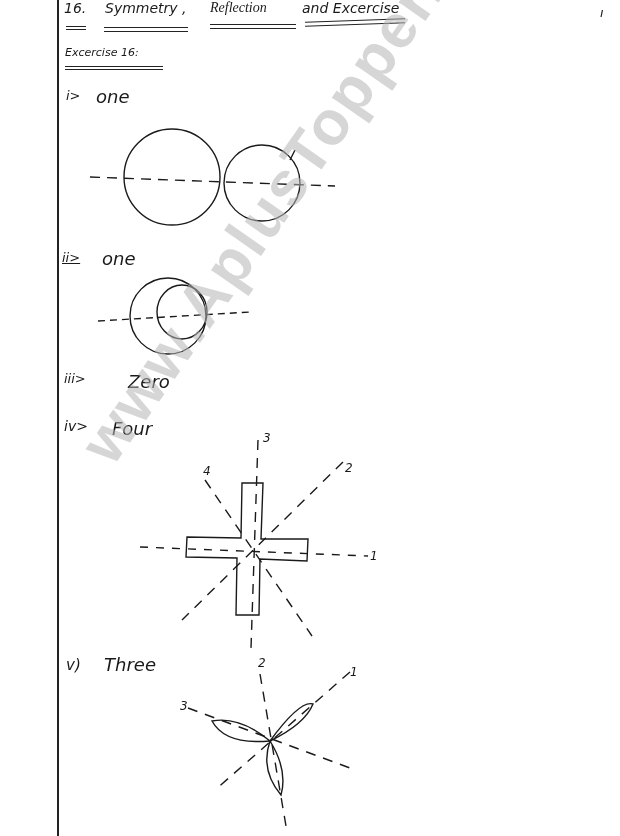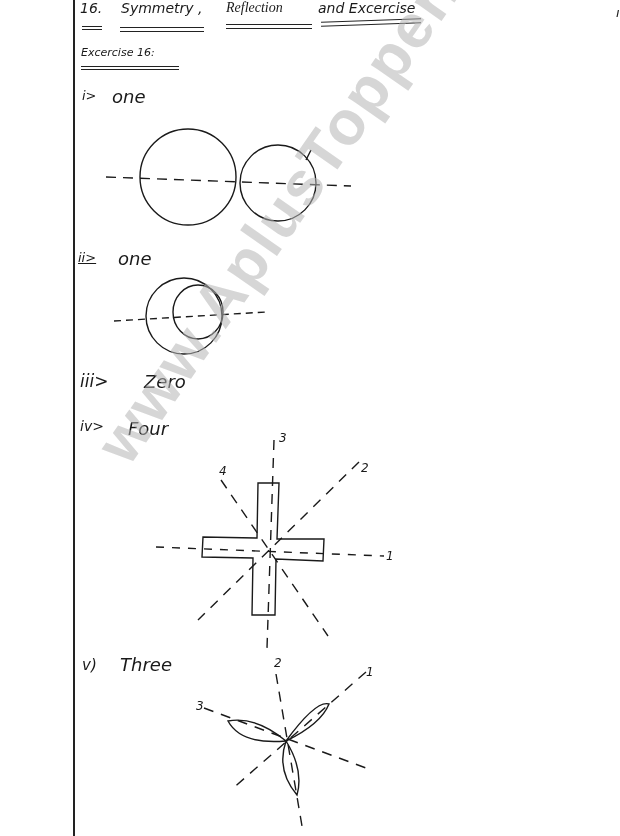--- a/index.html
+++ b/index.html
@@ -1,18 +1,18 @@
 <!DOCTYPE html>
 <html><head>
   <meta charset="utf-8">
   <style>
     html, body { margin: 0; padding: 0; background: #ffffff; }
     body { width: 620px; height: 836px; position: relative; overflow: hidden;
            font-family: "DejaVu Sans", sans-serif; color: #111; }
-    .page { position: absolute; left: 16px; top: 0; width: 516px; height: 836px; background: #fff; }
+    .page { position: absolute; left: 0; top: 0; width: 516px; height: 836px; background: #fff; }
     .margin-line { position: absolute; left: 57px; top: 0; width: 1.5px; height: 836px; background: #222; }
     .hw { position: absolute; font-family: "DejaVu Sans", sans-serif; font-style: italic; color: #1a1a1a; white-space: nowrap; }
     .title { top: 0px; font-size: 14px; }
     .ul1 { position: absolute; height: 1px; background: #222; }
     .label { font-size: 18px; }
     svg.fig { position: absolute; left: 0; top: 0; }
     .watermark { position: absolute; left: 95px; top: 420px; font-family: "Liberation Sans", sans-serif;
                  font-size: 62px; font-weight: bold; color: rgba(180,180,180,0.55);
                  transform: rotate(-55deg); transform-origin: left center; white-space: nowrap; letter-spacing: 2px; }
     .page-num { position: absolute; left: 600px; top: 5px; font-size: 13px; }
@@ -40,21 +40,21 @@
   <span class="hw" style="left:65px;top:46px;font-size:11px;">Excercise 16:</span>
   <div class="ul1" style="left:65px;top:66px;width:98px;"></div>
   <div class="ul1" style="left:65px;top:69px;width:98px;"></div>
 
   <span class="hw label" style="left:66px;top:88px;font-size:13px;">i&gt;</span>
   <span class="hw label" style="left:96px;top:86px;">one</span>
 
   <span class="hw label" style="left:62px;top:250px;font-size:13px;text-decoration:underline;">ii&gt;</span>
   <span class="hw label" style="left:102px;top:248px;">one</span>
 
-  <span class="hw label" style="left:64px;top:371px;font-size:17px;">iii&gt;</span>
+  <span class="hw label" style="left:64px;top:371px;font-size:13px;">iii&gt;</span>
   <span class="hw label" style="left:104px;top:371px;margin-left:24px;">Zero</span>
 
   <span class="hw label" style="left:64px;top:418px;font-size:14px;">iv&gt;</span>
   <span class="hw label" style="left:112px;top:418px;">Four</span>
 
   <span class="hw label" style="left:66px;top:656px;font-size:15px;">v)</span>
   <span class="hw label" style="left:104px;top:654px;text-align:center;">Three</span>
 
   <svg class="fig" width="620" height="836" viewBox="0 0 620 836">
     <g fill="none" stroke="#1a1a1a" stroke-width="1.4">

